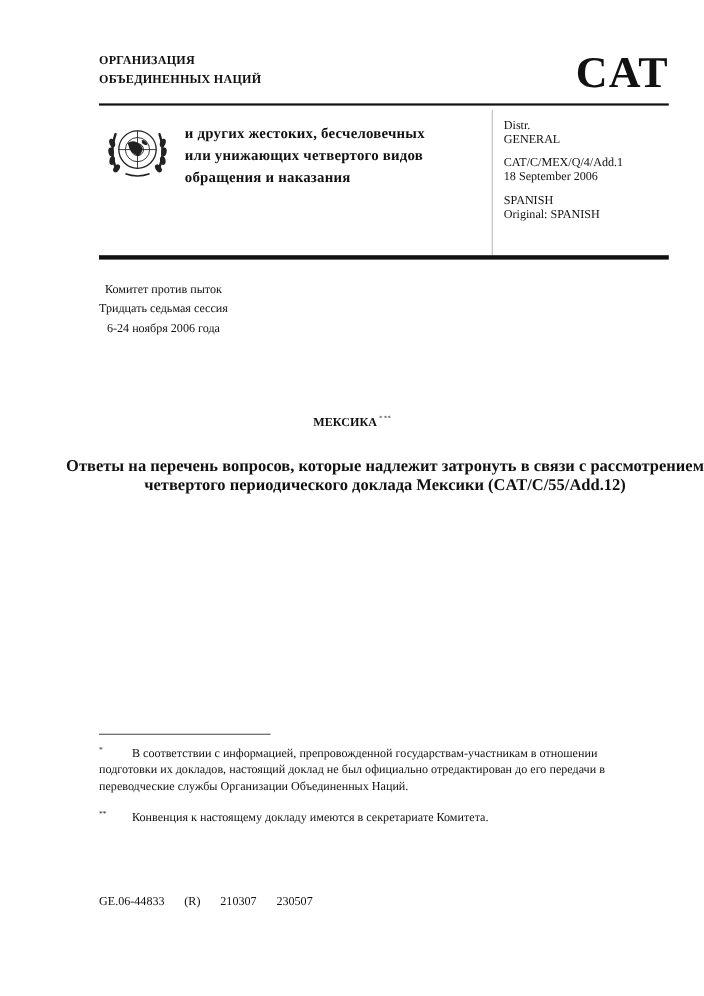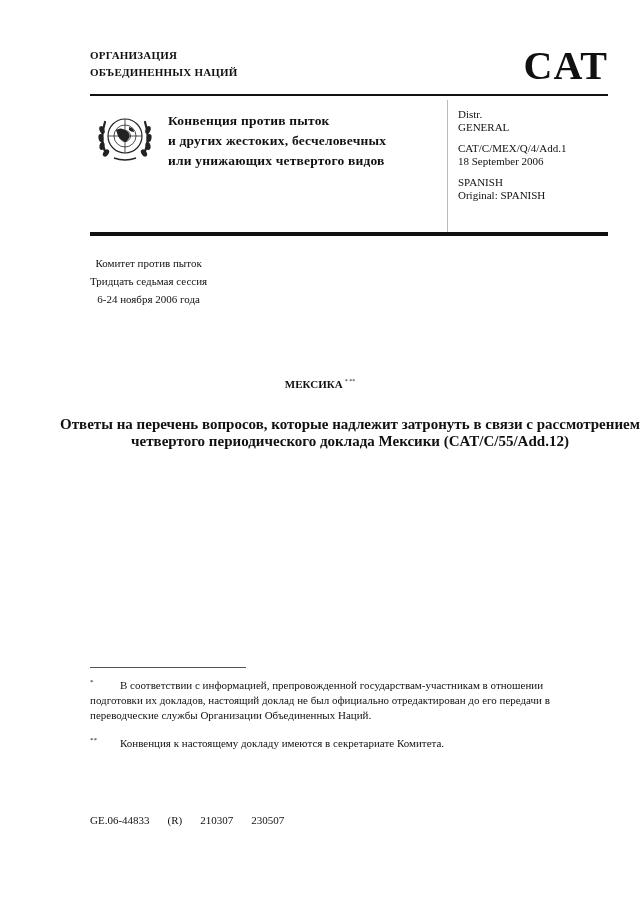--- a/index.html
+++ b/index.html
@@ -111,23 +111,23 @@
     <circle cx="29" cy="26" r="5.5" fill="none" stroke="#222" stroke-width="0.8"></circle>
     <line x1="12" y1="26" x2="46" y2="26" stroke="#222" stroke-width="0.8"></line>
     <line x1="29" y1="9" x2="29" y2="43" stroke="#222" stroke-width="0.8"></line>
     <path d="M20 20 Q26 16 32 22 Q36 26 30 32 Q24 30 22 26 Z" fill="#222"></path>
     <path d="M33 17 Q38 18 38 22 Q35 22 33 20 Z" fill="#222"></path>
     <path d="M18 48 Q29 52 40 48" fill="none" stroke="#222" stroke-width="1.5"></path>
   </svg>
 </div>
 
 <div class="abs convention">
-  <div>Конвенция против пыток</div>
   <div>и других жестоких, бесчеловечных</div>
   <div>или унижающих четвертого видов</div>
+  <div>обращения и наказания</div>
 </div>
 
 <div class="abs vdiv"></div>
 
 <div class="abs distr">
   <div>Distr.</div>
   <div>GENERAL</div>
   <div class="gap"></div>
   <div>CAT/C/MEX/Q/4/Add.1</div>
   <div>18 September 2006</div>

